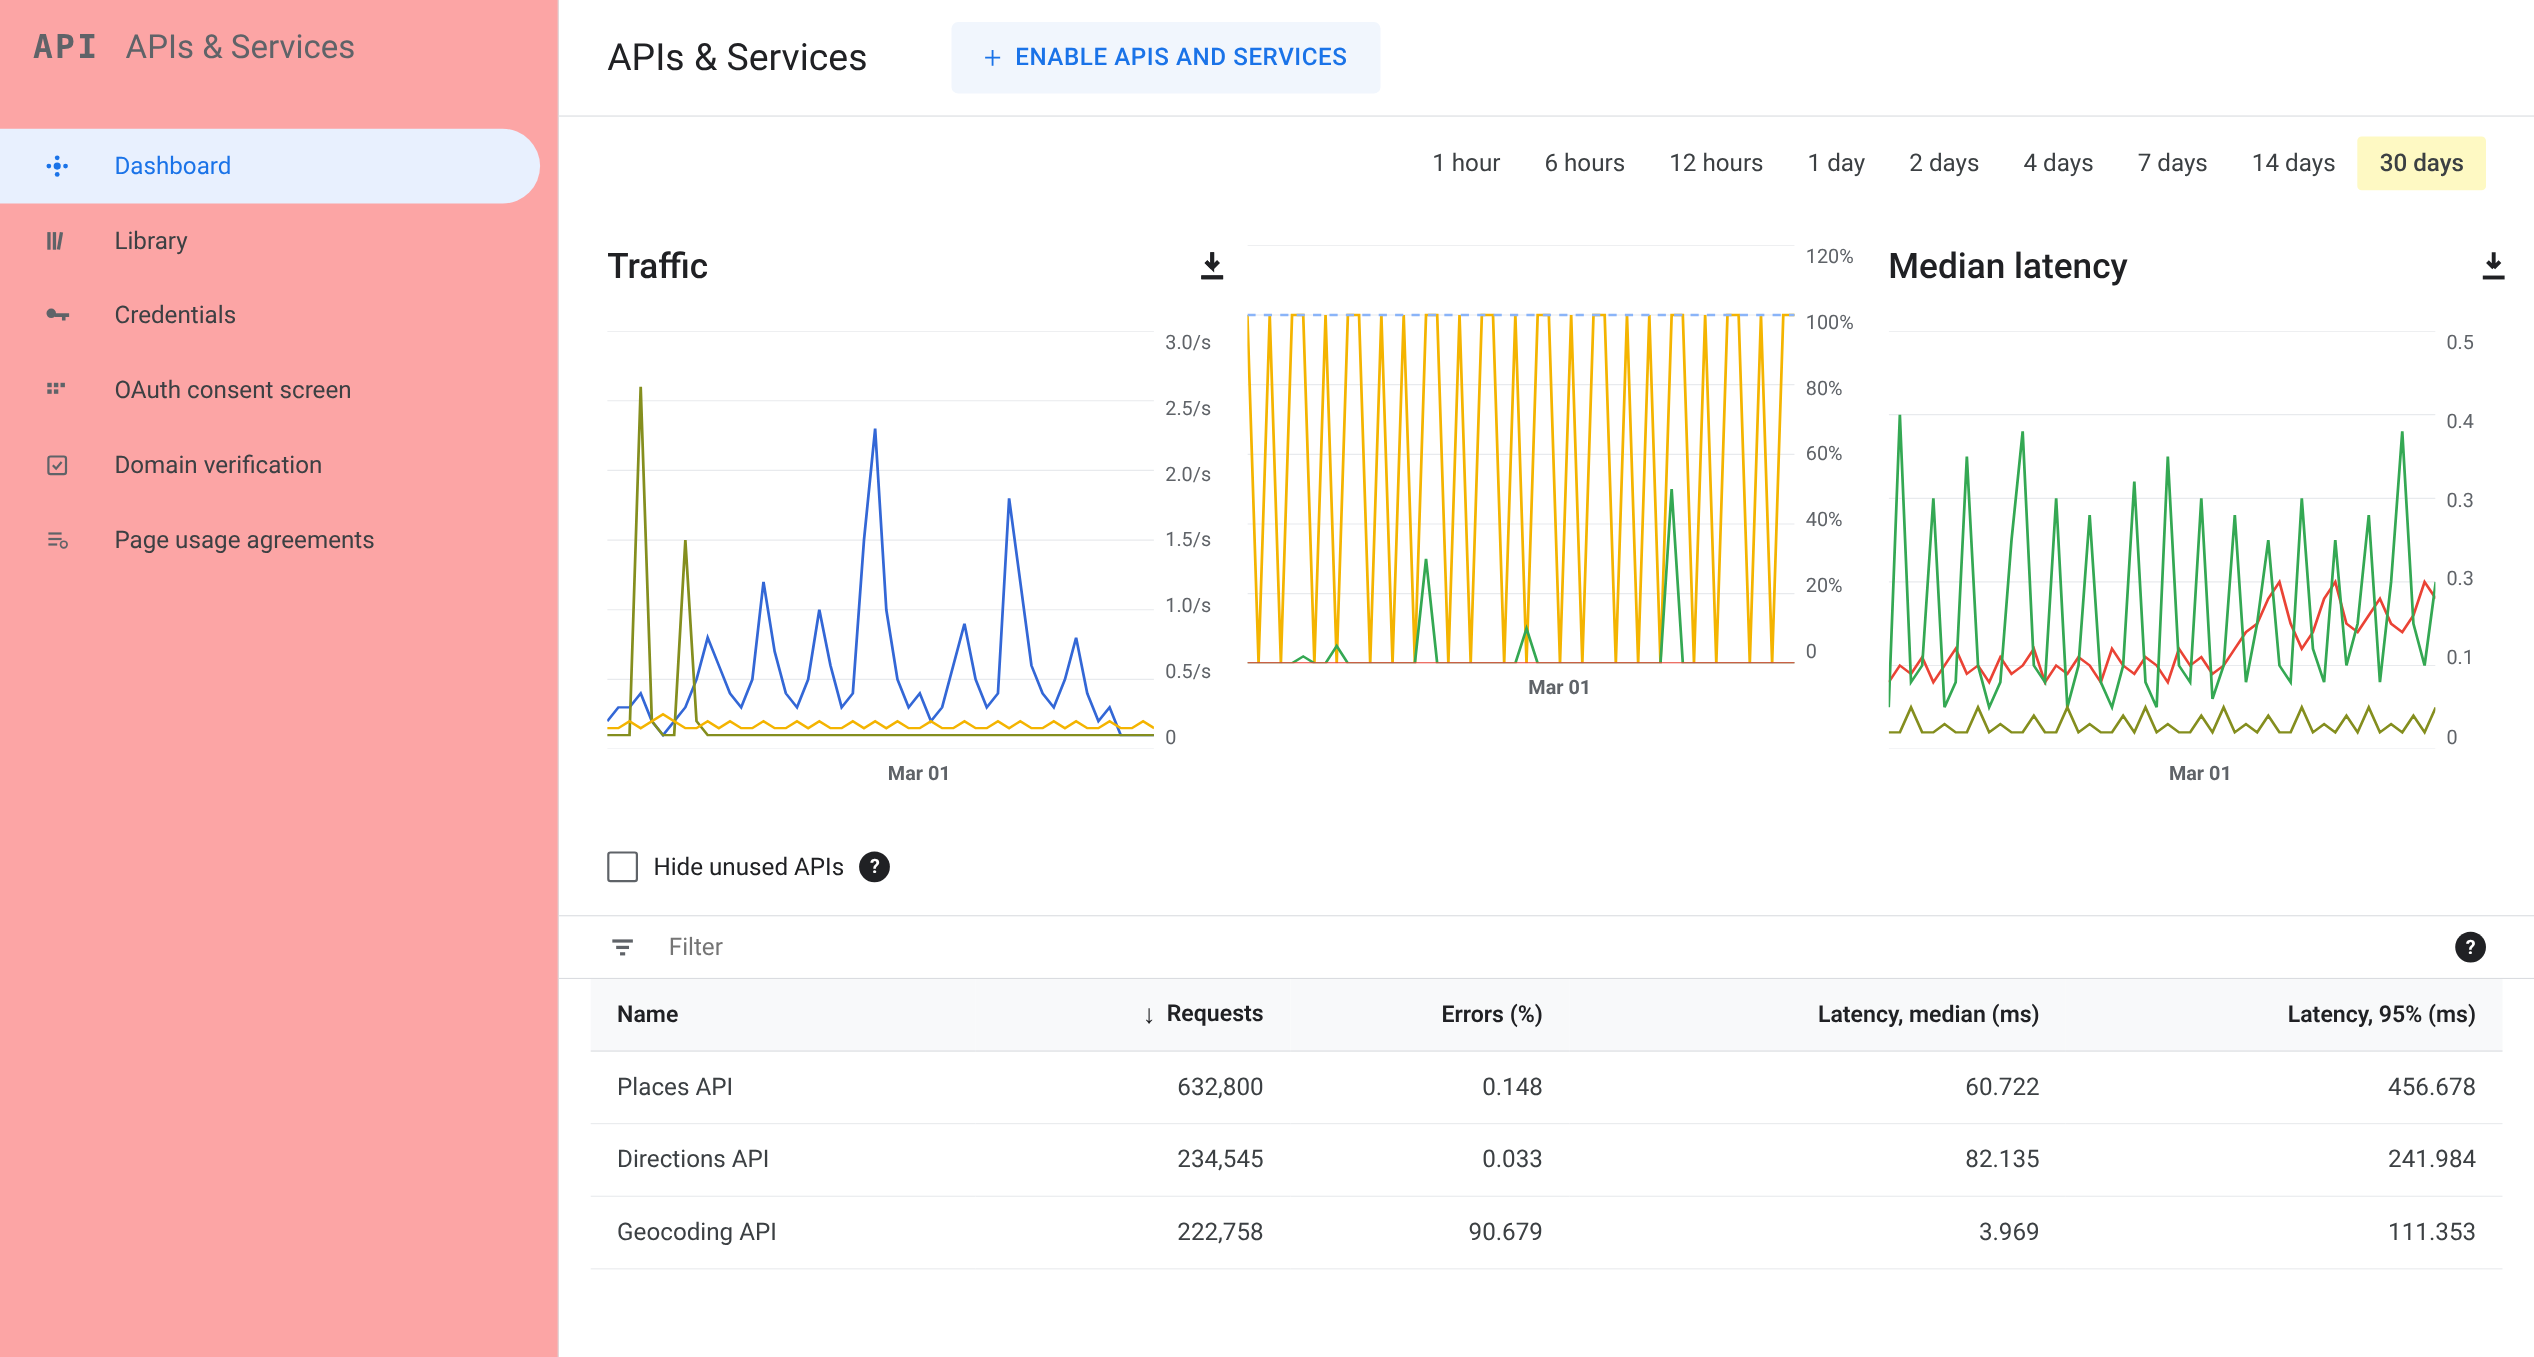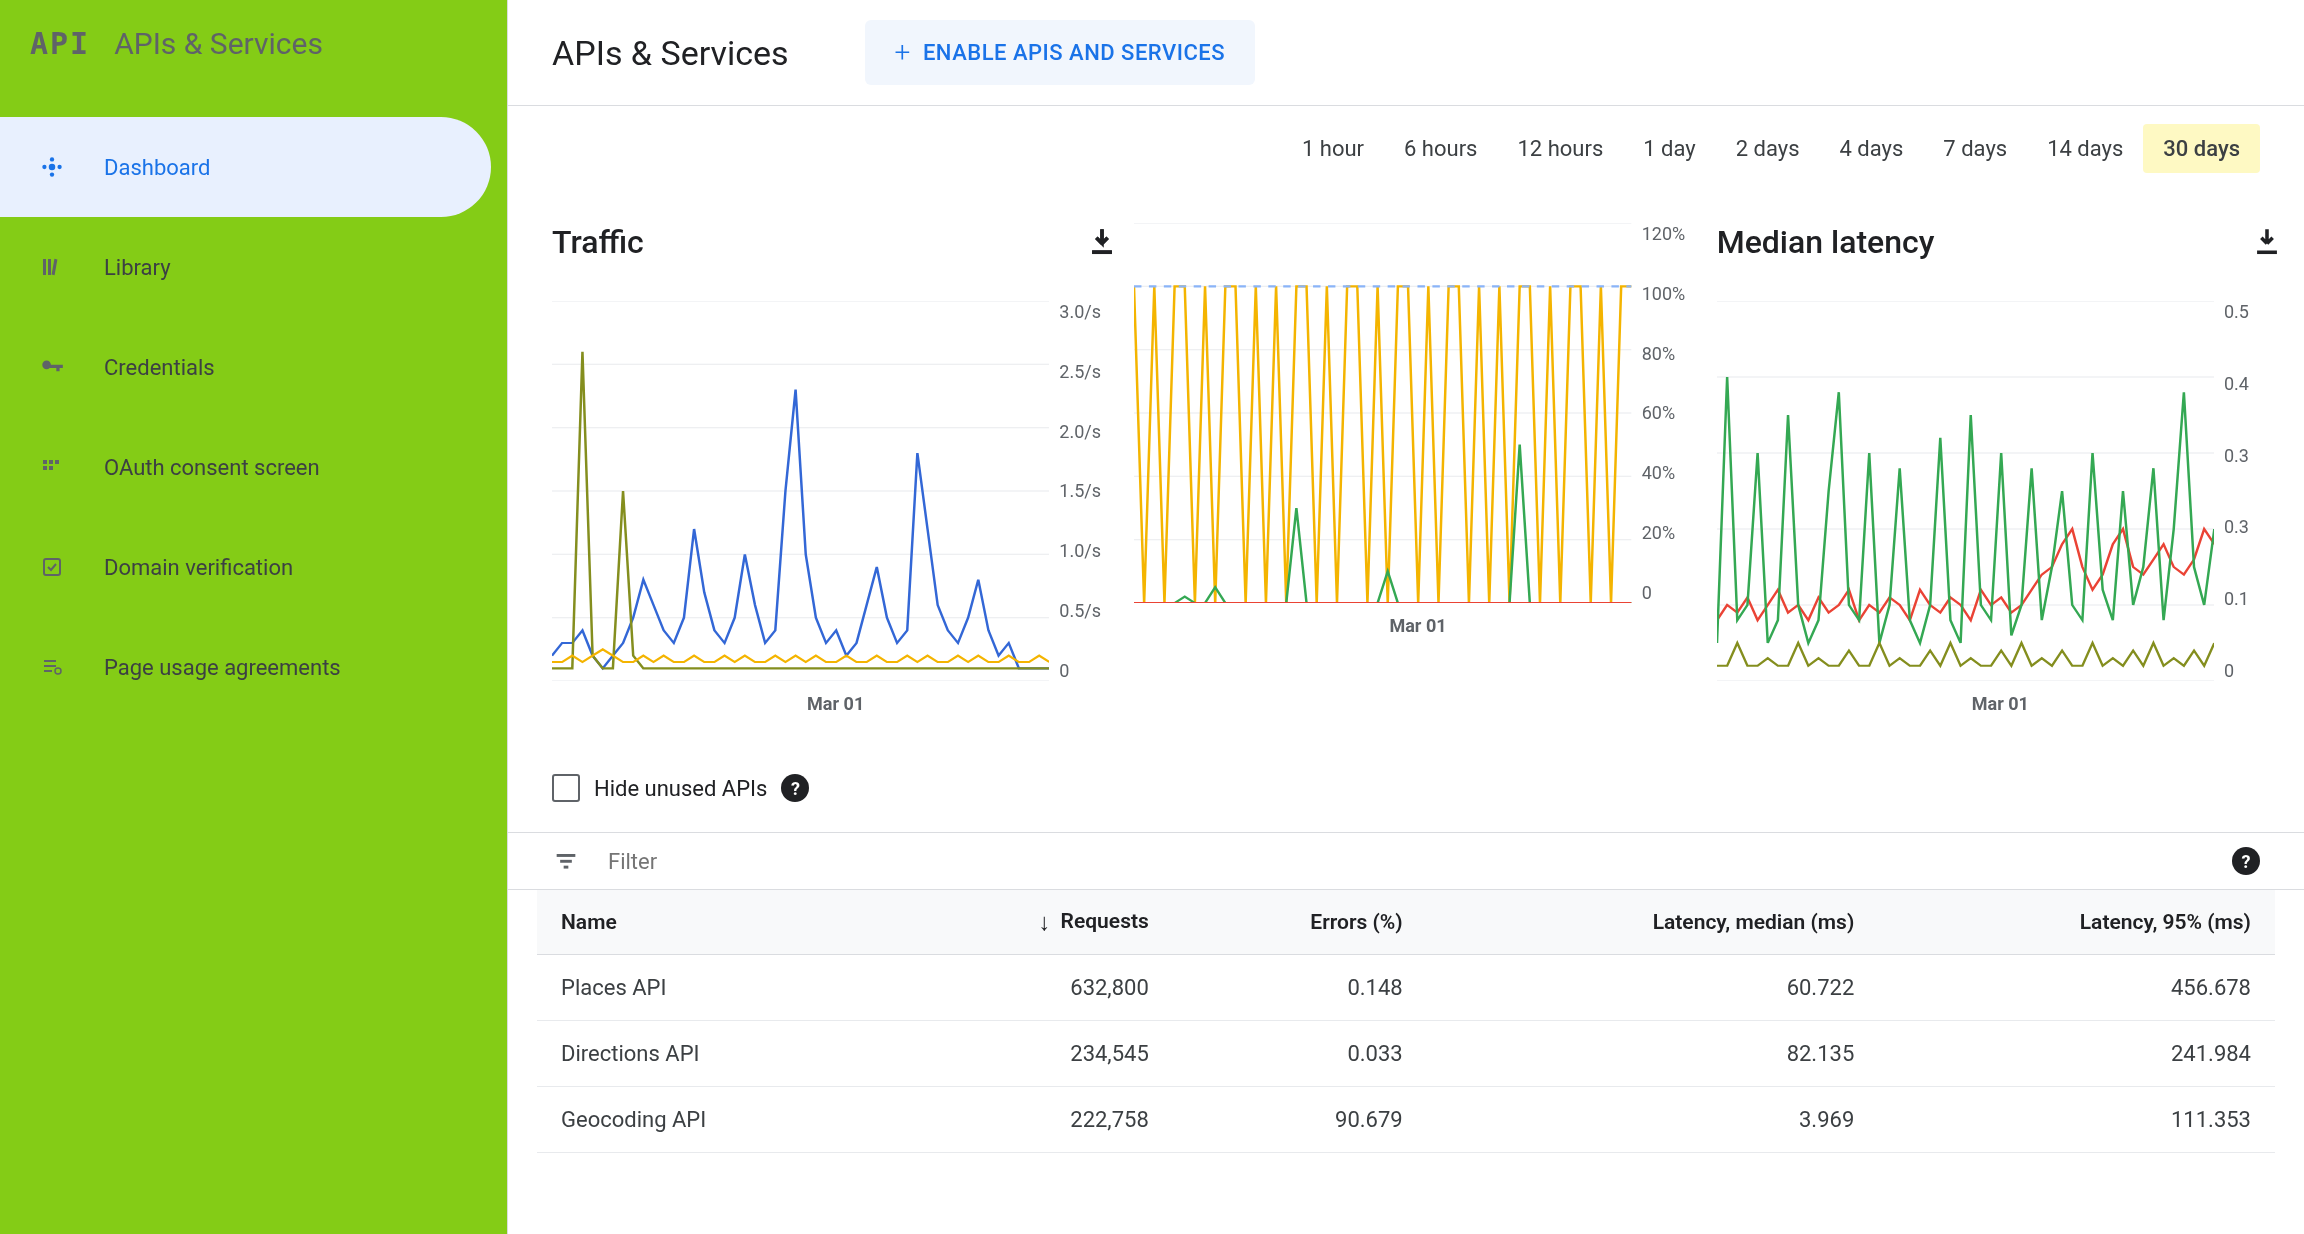--- a/index.html
+++ b/index.html
@@ -1,23 +1,23 @@
 <!DOCTYPE html>
 <html><head>
 <meta charset="utf-8">
 <style>
 * { margin: 0; padding: 0; box-sizing: border-box; font-family: 'Google Sans', Roboto, Arial, sans-serif; }
 body { background: #fff; color: #202124; width: 2304px; height: 1234px; overflow: hidden; transform-origin: top left; }
 .app { display: flex; height: 100%; }
-.sidebar { width: 508px; border-right: 1px solid #dadce0; background: #84cc16; display: flex; flex-direction: column; }
+.sidebar { width: 508px; border-right: 1px solid #dadce0; background: #fca5a5; display: flex; flex-direction: column; }
 .sidebar-header { display: flex; align-items: center; padding: 26px 30px; gap: 24px; }
 .api-logo { font-family: monospace; font-size: 30px; font-weight: 600; color: #5f6368; letter-spacing: 2px; }
 .sidebar-title { font-size: 30px; color: #5f6368; font-weight: 400; }
 .sidebar-nav { margin-top: 30px; }
-.sidebar-item { display: flex; align-items: center; padding: 36px 38px; gap: 38px; cursor: pointer; font-size: 22px; color: #3c4043; }
+.sidebar-item { display: flex; align-items: center; padding: 20px 38px; gap: 38px; cursor: pointer; font-size: 22px; color: #3c4043; }
 .sidebar-item.active { background: #e8f0fe; color: #1a73e8; border-top-right-radius: 50px; border-bottom-right-radius: 50px; margin-right: 16px; }
 .sidebar-item.active .nav-icon { color: #1a73e8; }
 .nav-icon { width: 28px; height: 28px; color: #5f6368; display: flex; align-items: center; justify-content: center; }
 .main { flex: 1; display: flex; flex-direction: column; overflow: hidden; }
 .main-header { display: flex; align-items: center; padding: 20px 44px; gap: 76px; border-bottom: 1px solid #dadce0; }
 .main-title { font-size: 34px; font-weight: 400; color: #202124; }
 .enable-btn { display: flex; align-items: center; gap: 12px; background: #f1f6fd; border: none; padding: 16px 30px; border-radius: 6px; color: #1a73e8; font-size: 22px; font-weight: 500; letter-spacing: 0.5px; cursor: pointer; }
 .plus-icon { font-size: 28px; font-weight: 300; }
 .time-ranges { display: flex; justify-content: flex-end; gap: 0; padding: 18px 44px 0 44px; }
 .time-range { padding: 12px 20px; font-size: 22px; color: #3c4043; cursor: pointer; border-radius: 4px; }

